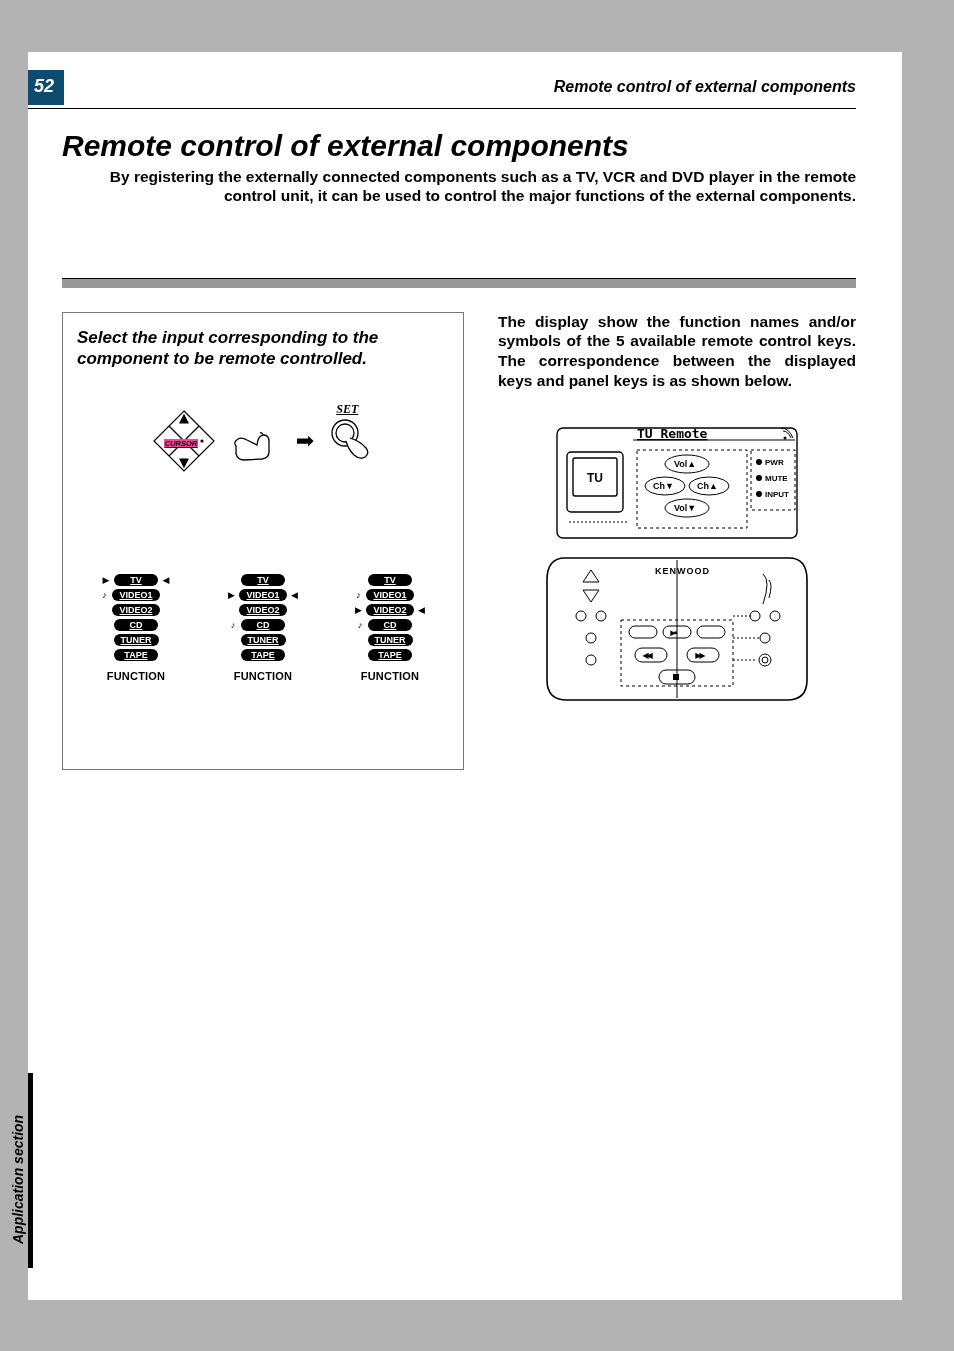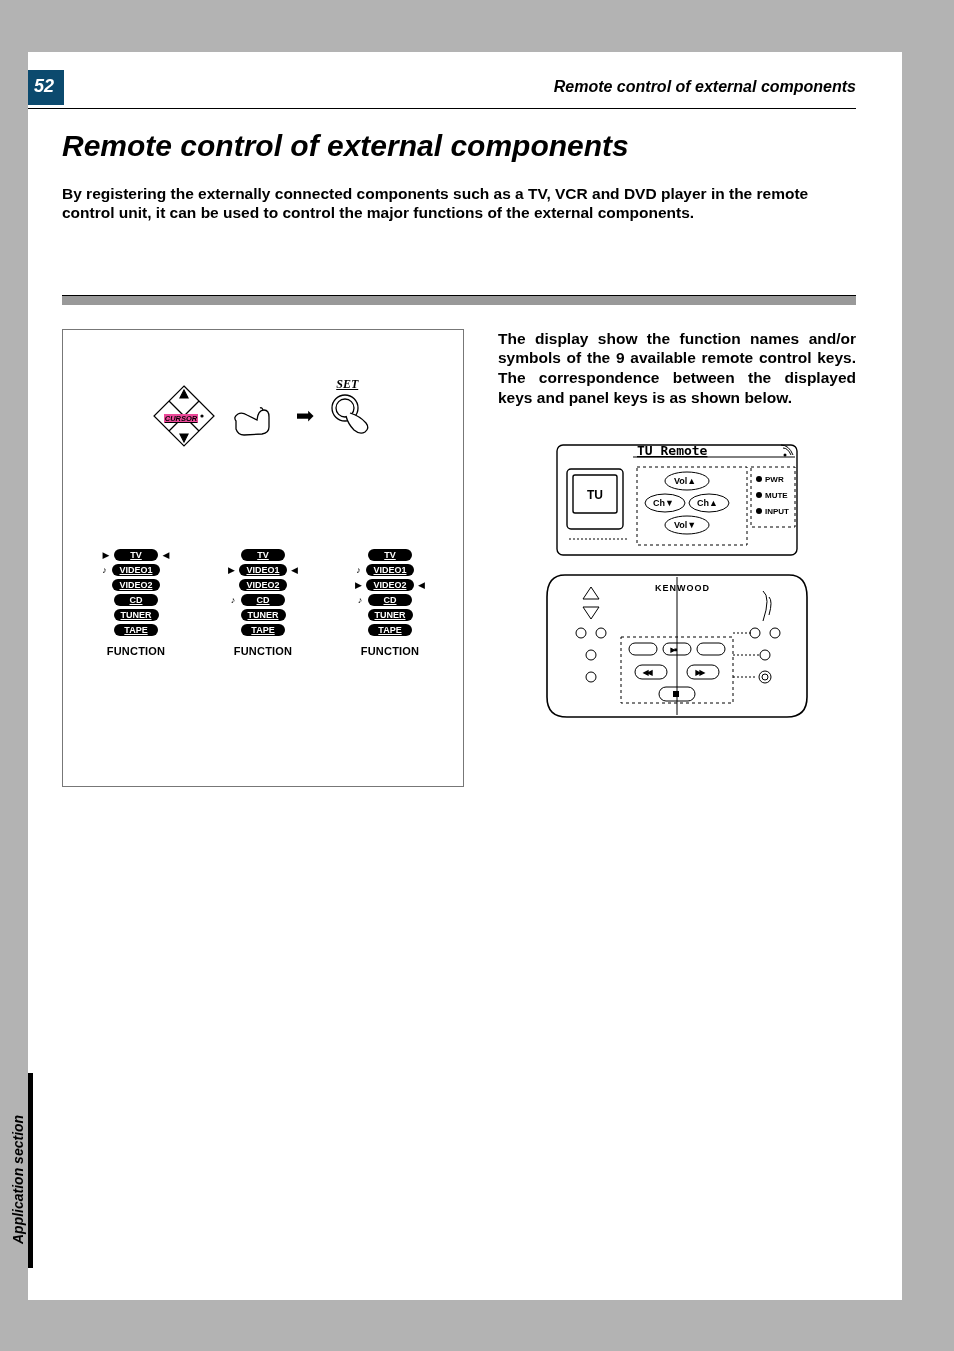--- a/index.html
+++ b/index.html
@@ -52,21 +52,22 @@
   }
   .main-title {
     font-weight: bold;
     font-style: italic;
     font-size: 30px;
   }
   .intro {
     font-weight: bold;
     font-size: 15.5px;
     line-height: 1.25;
-    margin-top: 21px;
+    margin-top: 4px;
+    text-align: right;
   }
   .band {
     margin-top: 72px;
     height: 10px;
     background: #999;
     border-top: 1.5px solid #000;
     width: 100%;
   }
   .columns {
     display: flex;
@@ -227,20 +228,21 @@
 
   <div class="content">
     <h1 class="main-title">Remote control of external components</h1>
     <p class="intro">By registering the externally connected components such as a TV, VCR and DVD player in the remote control unit, it can be used to control the major functions of the external components.</p>
 
     <div class="band"></div>
 
     <div class="columns">
 
       <div class="left-col">
+        <div class="left-heading">Select the input corresponding to the component to be remote controlled.</div>
 
         <div class="diagram-top">
           <div class="cursor-diamond">
             <svg viewBox="0 0 64 64">
               <g fill="none" stroke="#000" stroke-width="1.2">
                 <polygon points="32,2 62,32 32,62 2,32"></polygon>
                 <line x1="17" y1="17" x2="47" y2="47"></line>
                 <line x1="47" y1="17" x2="17" y2="47"></line>
                 <polygon fill="#000" points="32,6 28,14 36,14"></polygon>
                 <polygon fill="#000" points="32,58 28,50 36,50"></polygon>
@@ -369,21 +371,21 @@
                 <span class="tri-l"></span>
                 <span class="pill">TAPE</span>
                 <span class="tri-r"></span>
               </div>
               <div class="func-caption">FUNCTION</div>
             </div>
           </div>
       </div>
 
       <div class="right-col">
-        <p>The display show the function names and/or symbols of the 9 available remote control keys. The correspondence between the displayed keys and panel keys is as shown below.</p>
+        <p>The display show the function names and/or symbols of the 5 available remote control keys. The correspondence between the displayed keys and panel keys is as shown below.</p>
 
         <div class="device-illus">
           <svg class="device-svg" viewBox="0 0 280 290">
 
             <g fill="none" stroke="#000" stroke-width="1.4">
               <rect x="20" y="6" width="240" height="110" rx="6"></rect>
 
               <rect x="30" y="30" width="56" height="60" rx="4"></rect>
               <rect x="36" y="36" width="44" height="38" rx="2"></rect>
 

